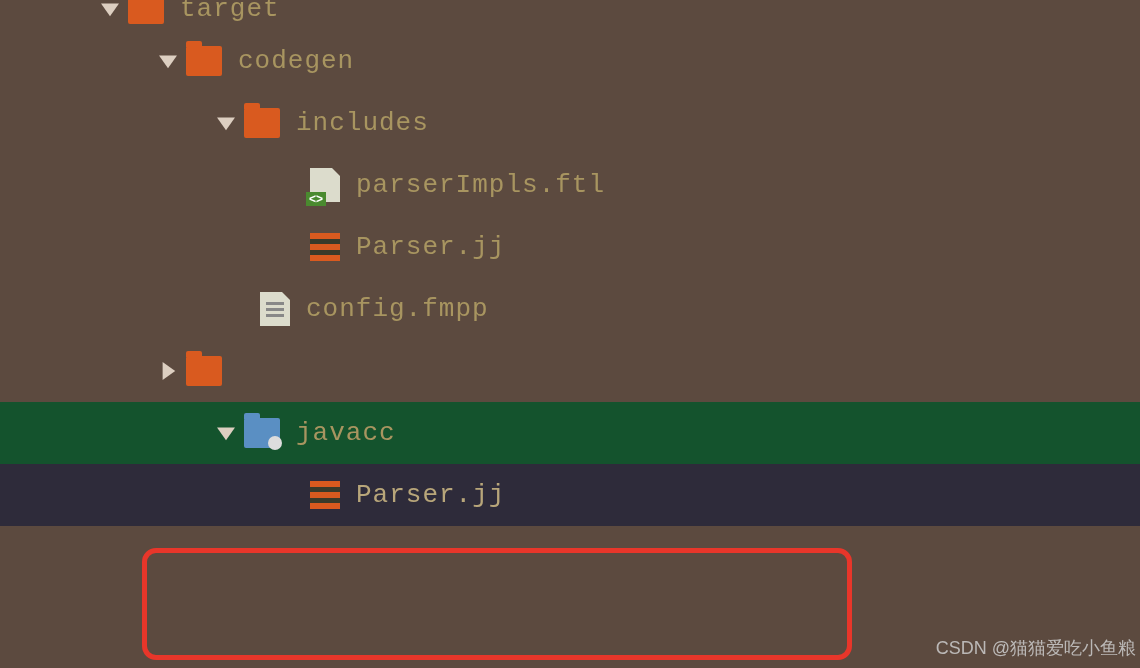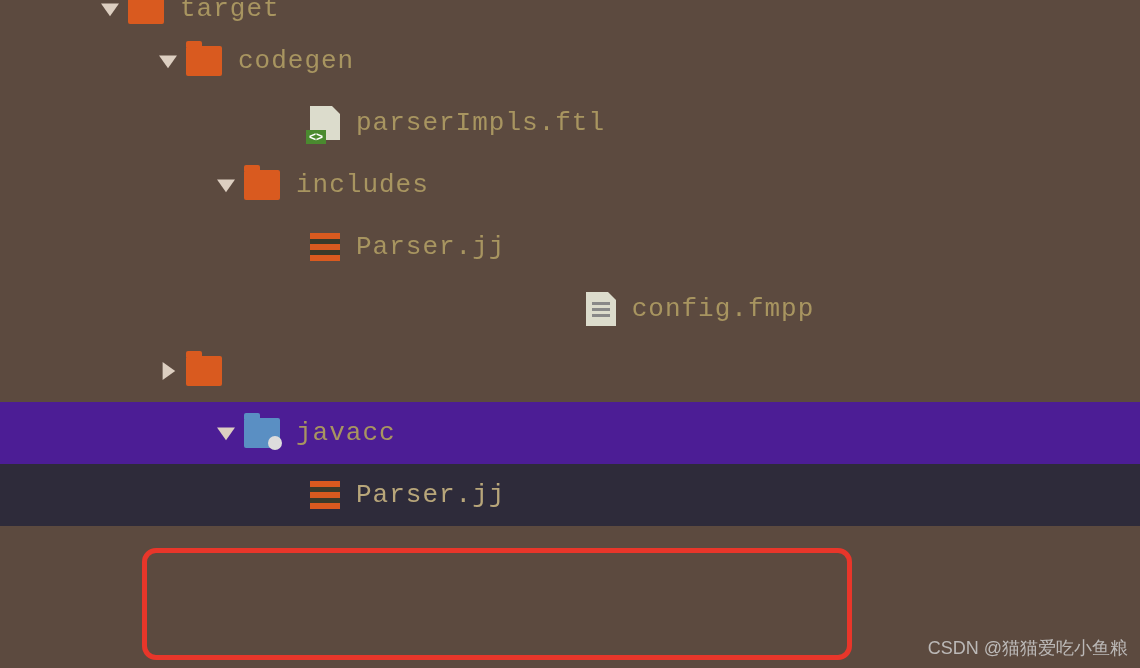--- a/index.html
+++ b/index.html
@@ -160,39 +160,39 @@
       border-radius: 14px;
       left: 142px;
       top: 548px;
       width: 710px;
       height: 112px;
       pointer-events: none;
     }
     .watermark {
       position: absolute;
       bottom: 8px;
-      right: 12px;
+      right: 4px;
       color: #ccc;
       font-size: 18px;
       font-family: sans-serif;
       opacity: 0.85;
     }
     .indent-0 { padding-left: 100px; }
     .indent-1 { padding-left: 158px; align-items: center; }
     .indent-2 { padding-left: 216px; }
     .indent-3b { padding-left: 310px; }
     .partial-top {
       height: 30px;
       overflow: hidden;
     }
     .partial-top .tree-item {
       margin-top: -22px;
     }
     .javacc-row {
-      background-color: #4c1d95;
+      background-color: #14532d;
     }
   </style>
 </head>
 <body>
 
 <div class="tree">
 
   <div class="partial-top">
   <div class="tree-item indent-0">
     <span class="arrow arrow-down">
@@ -208,42 +208,42 @@
   <div class="tree-item indent-1">
     <span class="arrow arrow-down">
       <svg width="18" height="18" viewBox="0 0 10 10">
           <polygon points="0,2 10,2 5,9"></polygon>
         </svg>
     </span>
     <span class="icon folder-icon"></span>
     <span class="label">codegen</span>
   </div>
 
+  <div class="tree-item indent-2">
+    <span class="arrow arrow-down">
+      <svg width="18" height="18" viewBox="0 0 10 10">
+          <polygon points="0,2 10,2 5,9"></polygon>
+        </svg>
+    </span>
+    <span class="icon folder-icon"></span>
+    <span class="label">includes</span>
+  </div>
+
   <div class="tree-item indent-3b">
     <span class="icon file-ftl"></span>
     <span class="label">parserImpls.ftl</span>
   </div>
 
-  <div class="tree-item indent-2">
-    <span class="arrow arrow-down">
-      <svg width="18" height="18" viewBox="0 0 10 10">
-          <polygon points="0,2 10,2 5,9"></polygon>
-        </svg>
-    </span>
-    <span class="icon folder-icon"></span>
-    <span class="label">includes</span>
-  </div>
-
 
   <div class="tree-item indent-3b">
     <span class="icon file-jj"></span>
     <span class="label">Parser.jj</span>
   </div>
 
-  <div class="tree-item" style="padding-left: 260px; justify-content: center;">
+  <div class="tree-item" style="padding-left: 260px;">
     <span class="icon file-fmpp"></span>
     <span class="label">config.fmpp</span>
   </div>
 
   <div class="tree-item indent-1">
     <span class="arrow arrow-right">
       <svg width="18" height="18" viewBox="0 0 10 10">
           <polygon points="2,0 9,5 2,10"></polygon>
         </svg>
     </span>

